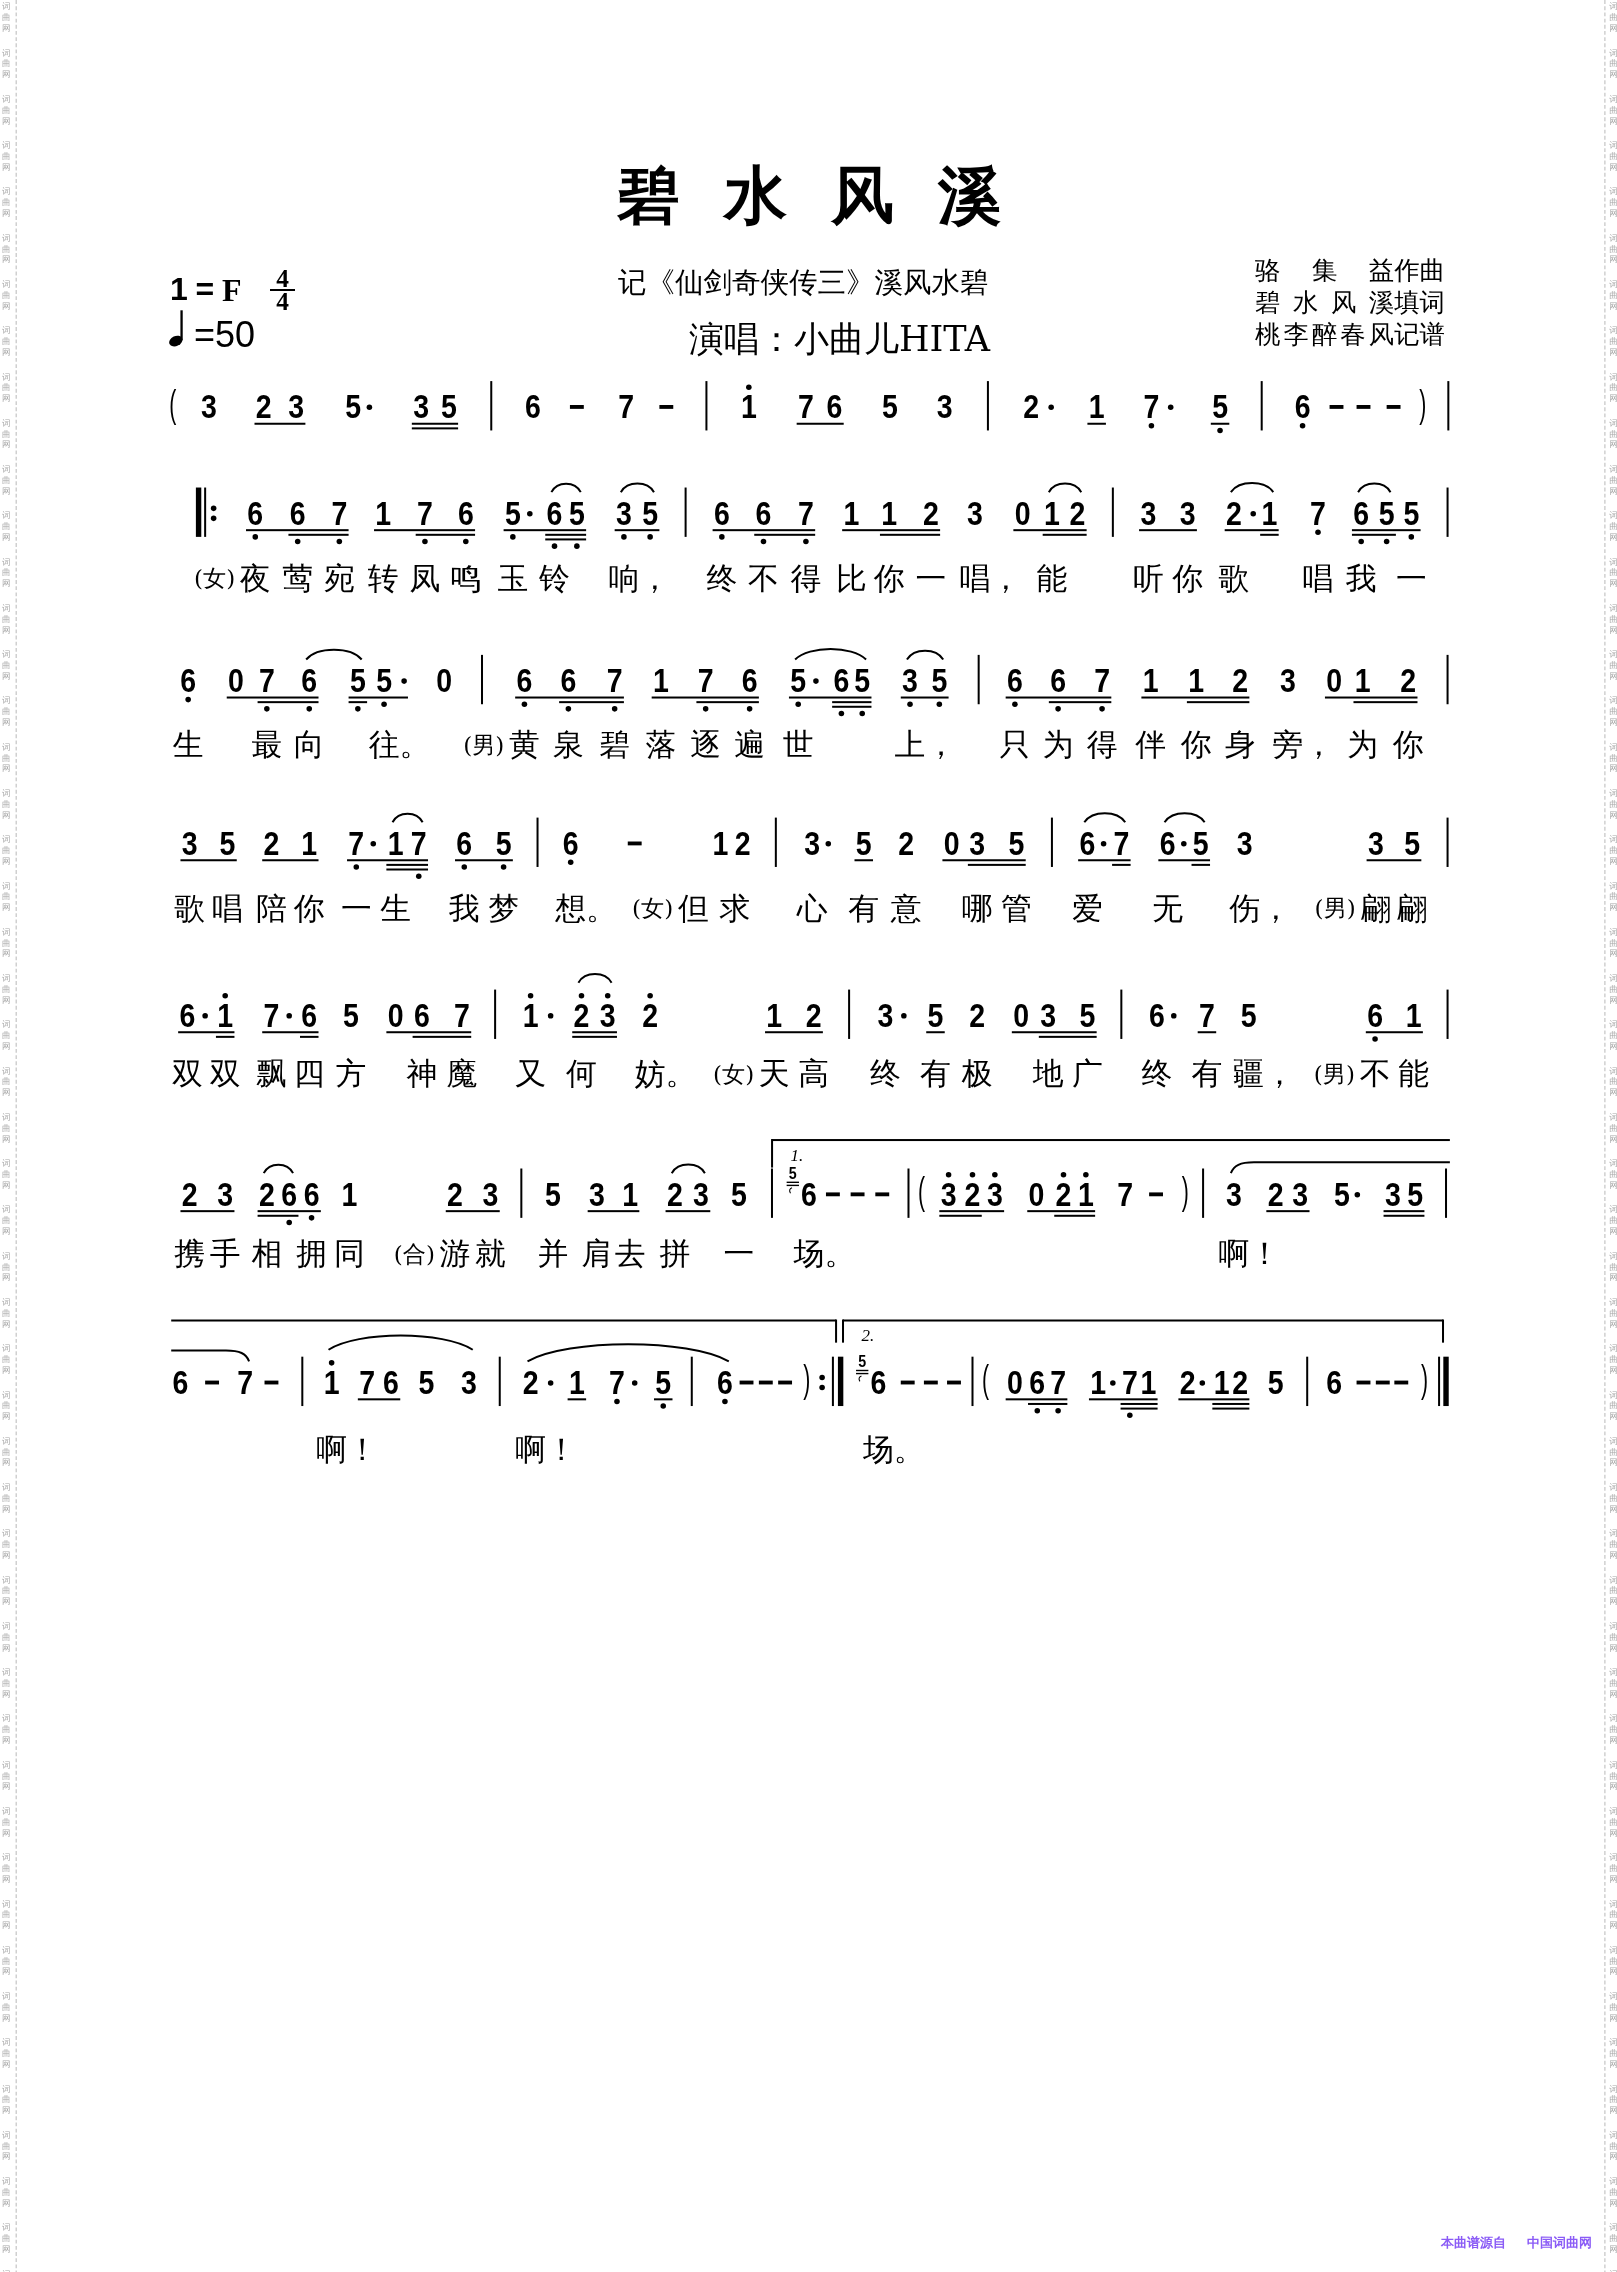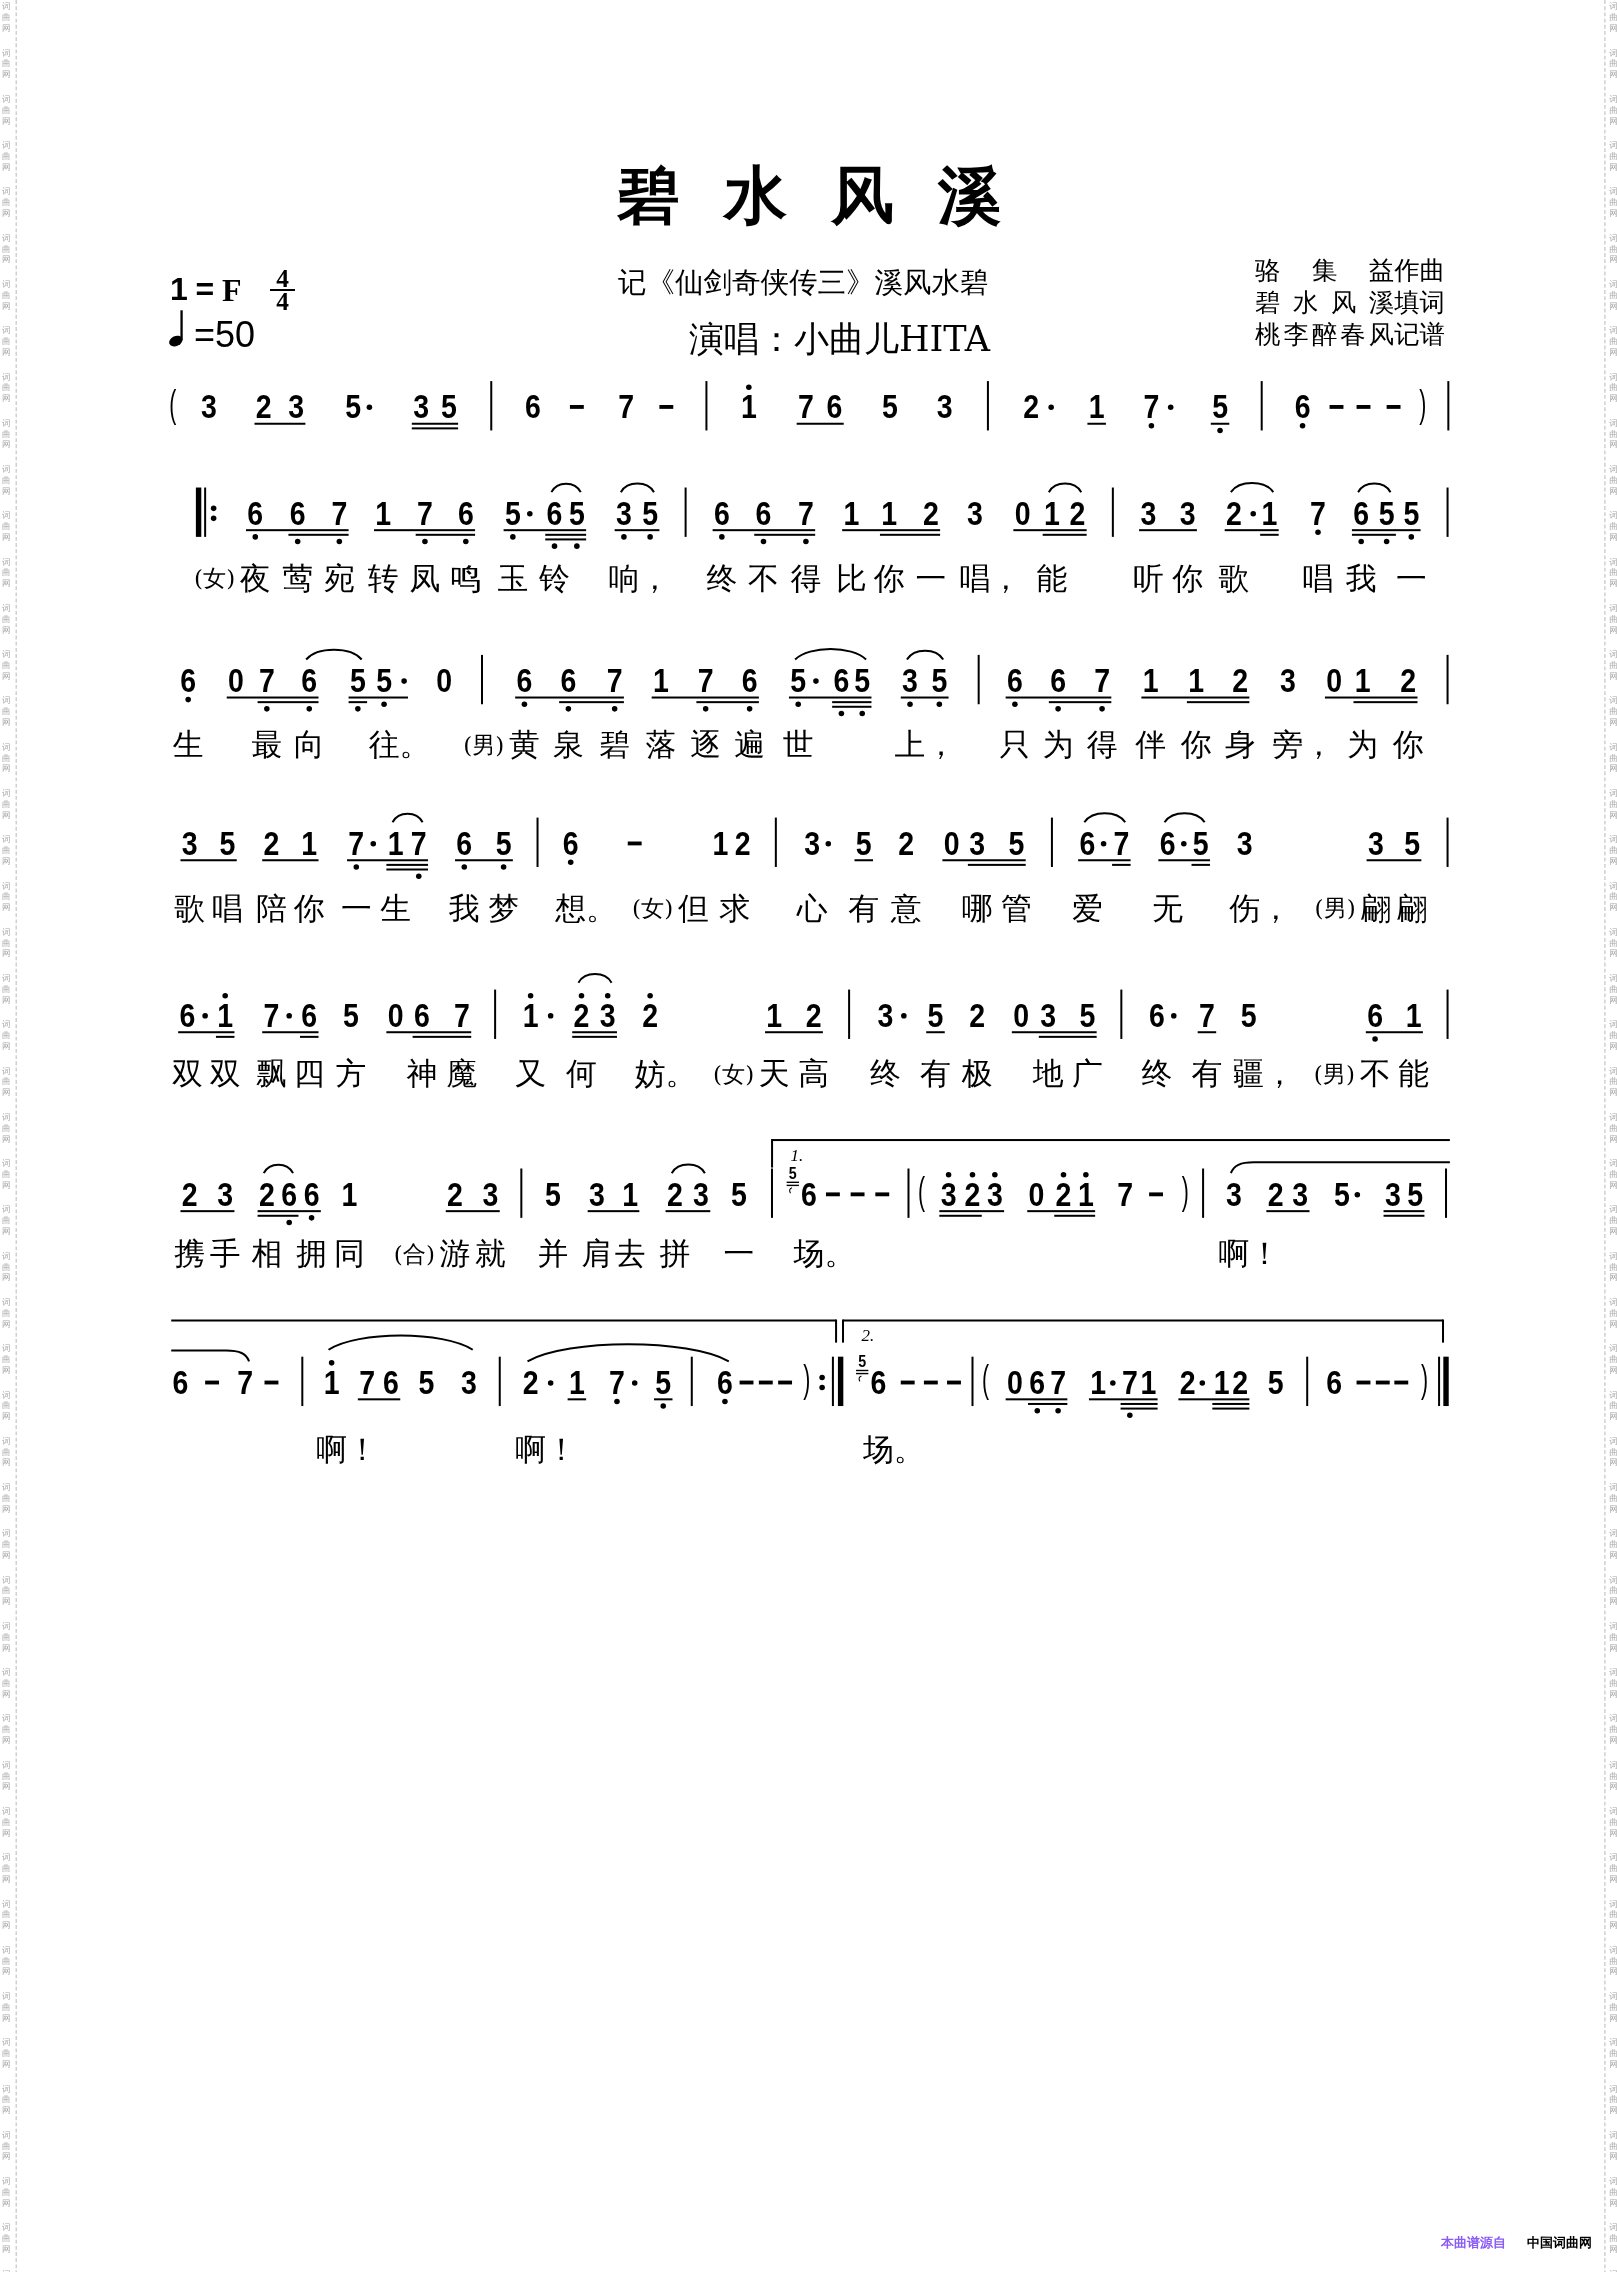--- a/index.html
+++ b/index.html
@@ -966,15 +966,15 @@
         <rect x="222" y="1710.8" width="862" height="2.6"></rect>
         <rect x="1082.8" y="1710.8" width="2.6" height="30"></rect>
         <rect x="1093" y="1710.8" width="778" height="2.6"></rect>
         <rect x="1091.8" y="1710.8" width="2.6" height="30"></rect>
         <rect x="1869.8" y="1710.8" width="2.6" height="30"></rect>
         <text x="1117" y="1739" class="volta-label">2.</text>
       </g>
     </svg>
 
   <span class="abs footer-label">本曲谱源自</span>
-  <span class="abs footer-site" id="footer-site" style="color: #000000; text-align: center;">中国词曲网</span>
+  <span class="abs footer-site" id="footer-site" style="color: #8b5cf6; text-align: center;">中国词曲网</span>
 </div>
 
 
 </body></html>

